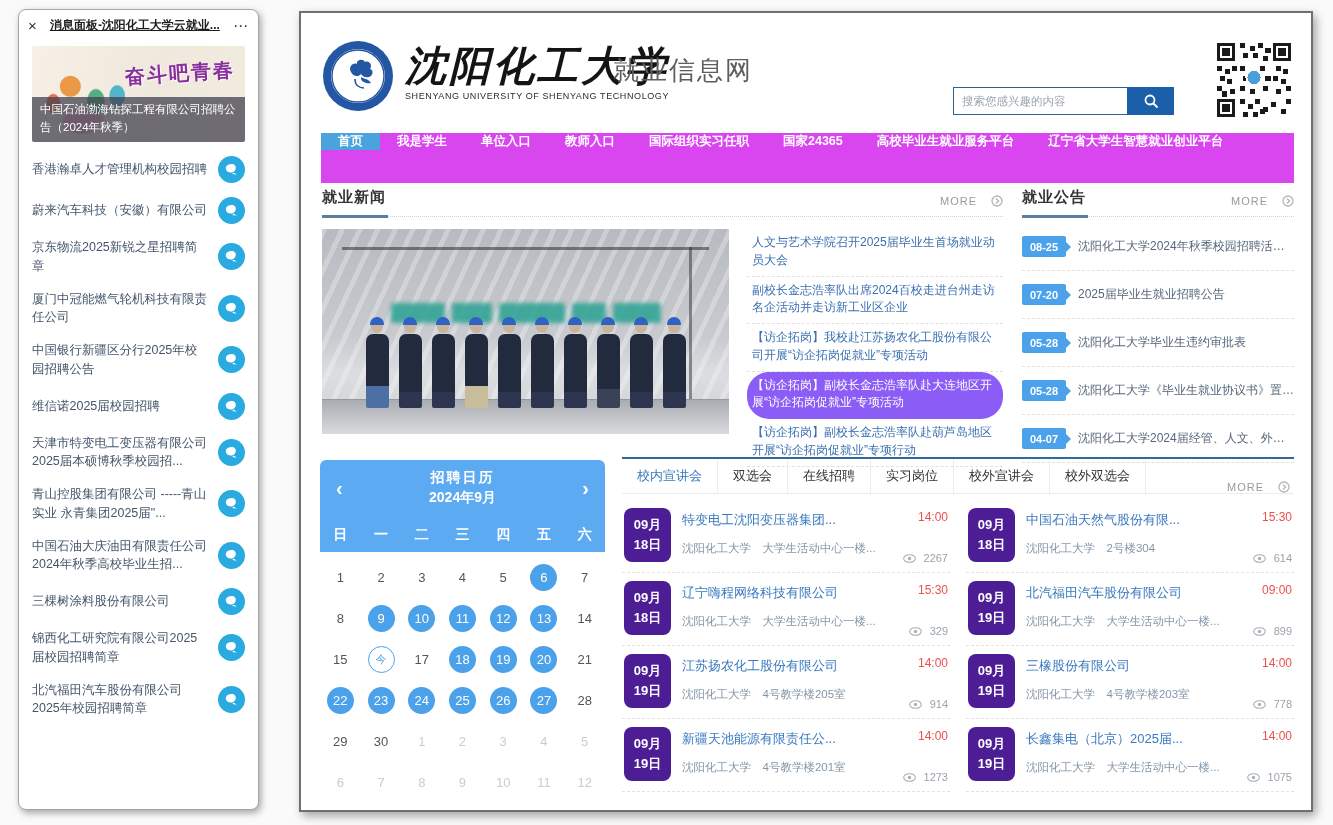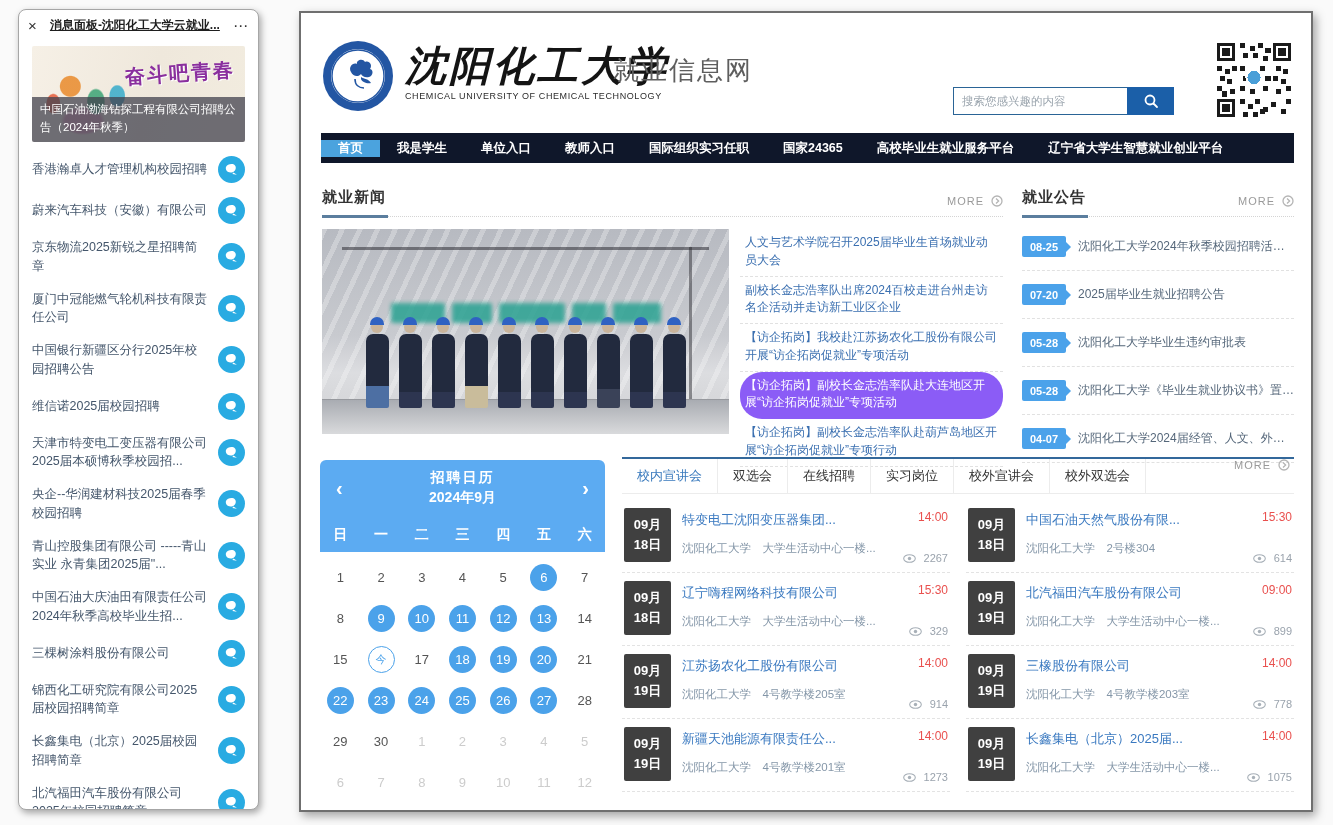--- a/index.html
+++ b/index.html
@@ -47,34 +47,34 @@
   .site-name{ position:absolute; left:312px; top:40px; font-size:26px; color:#5e5e5e; letter-spacing:2px; }
 
   .search{ position:absolute; left:652px; top:74px; display:flex; }
   .search input{ width:174px; height:28px; border:1px solid #2a6496; border-right:none; padding:0 8px;
     font-size:11.5px; color:#333; outline:none; }
   .search input::placeholder{ color:#9aa4ad; }
   .search-btn{ width:47px; height:28px; background:#1b5fa8; border:none; cursor:pointer;
     display:flex; align-items:center; justify-content:center; }
   .qr{ position:absolute; left:916px; top:30px; width:74px; height:74px; background:#fff; }
 
-  .nav{ position:absolute; left:20px; top:120px; width:973px; height:30px; background:#0f172a;
-    display:flex; align-items:center; }
+  .nav{ position:absolute; left:20px; top:120px; width:973px; height:50px; background:#d946ef;
+    display:flex; align-items:flex-start; }
   .nav-item{ display:flex; align-items:center; padding:0 17px; color:#fff; font-size:12.5px;
     font-weight:bold; cursor:pointer; white-space:nowrap; }
   .nav-item.st-on{ background:#4ba3de; }
 
   .sec-head{ position:relative; display:flex; align-items:flex-end; justify-content:space-between;
     border-bottom:1px dotted #d4d4d4; padding-bottom:9px; }
   .sec-head::after{ content:''; position:absolute; left:0; bottom:-2px; width:66px; height:3px; background:#5b7e9e; }
   .sec-title{ font-size:15px; color:#333; font-weight:bold; letter-spacing:1px; }
-  .more{ display:flex; align-items:flex-start; gap:7px; font-size:11px; color:#9a9a9a; cursor:pointer; letter-spacing:1px; }
+  .more{ display:flex; align-items:flex-end; gap:14px; font-size:11px; color:#9a9a9a; cursor:pointer; letter-spacing:1px; }
 
   .sec-news{ position:absolute; left:21px; top:175px; width:681px; }
-  .news-body{ display:flex; gap:11px; margin-top:12px; }
+  .news-body{ display:flex; gap:18px; margin-top:12px; }
 
   
   .photo{ width:407px; height:205px; position:relative; overflow:hidden; flex:0 0 407px;
     background:
       repeating-linear-gradient(115deg, rgba(255,255,255,.28) 0 5px, transparent 5px 16px),
       linear-gradient(180deg,#b7bac1 0%,#c8cacf 52%,#dcdde0 70%,#cfd0d3 100%); }
   .photo::before{ content:''; position:absolute; left:5%; right:5%; top:18px; height:3px; background:rgba(45,45,52,.55); }
   .photo::after{ content:''; position:absolute; left:0; right:0; bottom:0; height:34px;
     background:linear-gradient(#a9acb2,#d9dadc); border-top:1px solid #97999e; }
   .photo-logo{ position:absolute; left:17%; right:13%; top:36%; height:20px; display:flex; gap:7px;
@@ -127,21 +127,21 @@
   .events{ position:absolute; left:321px; top:444px; width:672px; }
   .tabs{ border-top:2px solid #33689b; height:37px; display:flex; align-items:stretch;
     border-bottom:1px solid #ececec; }
   .tab{ display:flex; align-items:center; padding:0 15px; font-size:13px; color:#333; cursor:pointer;
     border-right:1px solid #ececec; white-space:nowrap; }
   .tab.st-on{ color:#3a7abd; }
   .tabs .more{ margin-left:auto; padding-right:4px; }
   .event-grid{ display:grid; grid-template-columns:1fr 1fr; grid-template-rows:repeat(4,73px);
     grid-auto-flow:column; column-gap:16px; margin-top:6px; }
   .event{ display:flex; gap:11px; padding:8px 2px 0 2px; border-bottom:1px dashed #e3e3e3; cursor:pointer; }
-  .edate{ flex:0 0 47px; height:54px; background:#404040; color:#fff; border-radius:2px;
+  .edate{ flex:0 0 47px; height:54px; background:#4c1d95; color:#fff; border-radius:8px;
     display:flex; flex-direction:column; align-items:center; justify-content:center;
     font-size:13px; font-weight:bold; line-height:1.55; }
   .einfo{ flex:1; min-width:0; padding-top:3px; }
   .etitle{ font-size:13px; color:#3a79c0; white-space:nowrap; overflow:hidden; text-overflow:ellipsis; }
   .eloc{ font-size:11.5px; color:#8496a8; margin-top:12px; white-space:nowrap; overflow:hidden; text-overflow:ellipsis; }
   .emeta{ flex:0 0 56px; display:flex; flex-direction:column; justify-content:space-between;
     align-items:flex-end; padding:2px 0 8px; }
   .etime{ font-size:12px; color:#e9504e; }
   .eviews{ display:flex; align-items:center; gap:8px; font-size:11px; color:#9aa3ad; }
 </style>
@@ -212,28 +212,20 @@
       </div>
     <div class="msg-item">
         <span class="msg-item-text">天津市特变电工变压器有限公司2025届本硕博秋季校园招...</span>
         <svg class="msg-item-icon" viewBox="0 0 27 27">
           <circle cx="13.5" cy="13.5" r="13.5" fill="#29abe2"></circle>
           <path fill="#fff" d="M8 11c1-3 7-4 9-1.6 1.7 2 .6 5.6-2.4 6.8-2.8 1-6-.6-6.6-2.8-.3-1-.3-1.7 0-2.4z"></path>
           <path fill="#fff" d="M15.5 16.5l3.4 2.2-4.6-.6z"></path>
         </svg>
       </div>
     <div class="msg-item">
-        <span class="msg-item-text">央企--华润建材科技2025届春季校园招聘</span>
-        <svg class="msg-item-icon" viewBox="0 0 27 27">
-          <circle cx="13.5" cy="13.5" r="13.5" fill="#29abe2"></circle>
-          <path fill="#fff" d="M8 11c1-3 7-4 9-1.6 1.7 2 .6 5.6-2.4 6.8-2.8 1-6-.6-6.6-2.8-.3-1-.3-1.7 0-2.4z"></path>
-          <path fill="#fff" d="M15.5 16.5l3.4 2.2-4.6-.6z"></path>
-        </svg>
-      </div>
-    <div class="msg-item">
         <span class="msg-item-text">青山控股集团有限公司 -----青山实业 永青集团2025届"...</span>
         <svg class="msg-item-icon" viewBox="0 0 27 27">
           <circle cx="13.5" cy="13.5" r="13.5" fill="#29abe2"></circle>
           <path fill="#fff" d="M8 11c1-3 7-4 9-1.6 1.7 2 .6 5.6-2.4 6.8-2.8 1-6-.6-6.6-2.8-.3-1-.3-1.7 0-2.4z"></path>
           <path fill="#fff" d="M15.5 16.5l3.4 2.2-4.6-.6z"></path>
         </svg>
       </div>
     <div class="msg-item">
         <span class="msg-item-text">中国石油大庆油田有限责任公司 2024年秋季高校毕业生招...</span>
         <svg class="msg-item-icon" viewBox="0 0 27 27">
@@ -245,28 +237,20 @@
     <div class="msg-item">
         <span class="msg-item-text">三棵树涂料股份有限公司</span>
         <svg class="msg-item-icon" viewBox="0 0 27 27">
           <circle cx="13.5" cy="13.5" r="13.5" fill="#29abe2"></circle>
           <path fill="#fff" d="M8 11c1-3 7-4 9-1.6 1.7 2 .6 5.6-2.4 6.8-2.8 1-6-.6-6.6-2.8-.3-1-.3-1.7 0-2.4z"></path>
           <path fill="#fff" d="M15.5 16.5l3.4 2.2-4.6-.6z"></path>
         </svg>
       </div>
     <div class="msg-item">
         <span class="msg-item-text">锦西化工研究院有限公司2025届校园招聘简章</span>
-        <svg class="msg-item-icon" viewBox="0 0 27 27">
-          <circle cx="13.5" cy="13.5" r="13.5" fill="#29abe2"></circle>
-          <path fill="#fff" d="M8 11c1-3 7-4 9-1.6 1.7 2 .6 5.6-2.4 6.8-2.8 1-6-.6-6.6-2.8-.3-1-.3-1.7 0-2.4z"></path>
-          <path fill="#fff" d="M15.5 16.5l3.4 2.2-4.6-.6z"></path>
-        </svg>
-      </div>
-    <div class="msg-item">
-        <span class="msg-item-text">长鑫集电（北京）2025届校园招聘简章</span>
         <svg class="msg-item-icon" viewBox="0 0 27 27">
           <circle cx="13.5" cy="13.5" r="13.5" fill="#29abe2"></circle>
           <path fill="#fff" d="M8 11c1-3 7-4 9-1.6 1.7 2 .6 5.6-2.4 6.8-2.8 1-6-.6-6.6-2.8-.3-1-.3-1.7 0-2.4z"></path>
           <path fill="#fff" d="M15.5 16.5l3.4 2.2-4.6-.6z"></path>
         </svg>
       </div>
     <div class="msg-item">
         <span class="msg-item-text">北汽福田汽车股份有限公司2025年校园招聘简章</span>
         <svg class="msg-item-icon" viewBox="0 0 27 27">
           <circle cx="13.5" cy="13.5" r="13.5" fill="#29abe2"></circle>
@@ -282,21 +266,21 @@
   <svg class="site-logo" viewBox="0 0 74 74">
     <circle cx="37" cy="37" r="35" fill="#2356a3"></circle>
     <circle cx="37" cy="37" r="27" fill="#fff"></circle>
     <circle cx="37" cy="37" r="26" fill="none" stroke="#2356a3" stroke-width="1.4"></circle>
     <path fill="#2356a3" d="M30 33c-3-5 2-10 6-8-1-4 6-6 8-2 4-2 8 3 5 7 4 1 3 7-1 8-4 1-7-1-8-3-2 3-8 3-10-2z"></path>
     <path fill="#2356a3" d="M40 38c3 2 8 2 10 6-4 1-9-1-10-4z"></path>
     <path fill="none" stroke="#2356a3" stroke-width="1.6" d="M34 40c0 6 4 9 9 9"></path>
   </svg>
   <div class="brand">
     <div class="brand-cn">沈阳化工大学</div>
-    <div class="brand-en">CHEMICAL UNIVERSITY OF CHEMICAL TECHNOLOGY</div>
+    <div class="brand-en">SHENYANG UNIVERSITY OF SHENYANG TECHNOLOGY</div>
   </div>
   <div class="site-name">就业信息网</div>
 
   <div class="search">
     <input type="text" placeholder="搜索您感兴趣的内容" style="">
     <button class="search-btn">
       <svg width="16" height="16" viewBox="0 0 16 16">
         <circle cx="7" cy="7" r="4.5" fill="none" stroke="#fff" stroke-width="1.8"></circle>
         <line x1="10.5" y1="10.5" x2="14" y2="14" stroke="#fff" stroke-width="1.8" stroke-linecap="round"></line>
       </svg>

